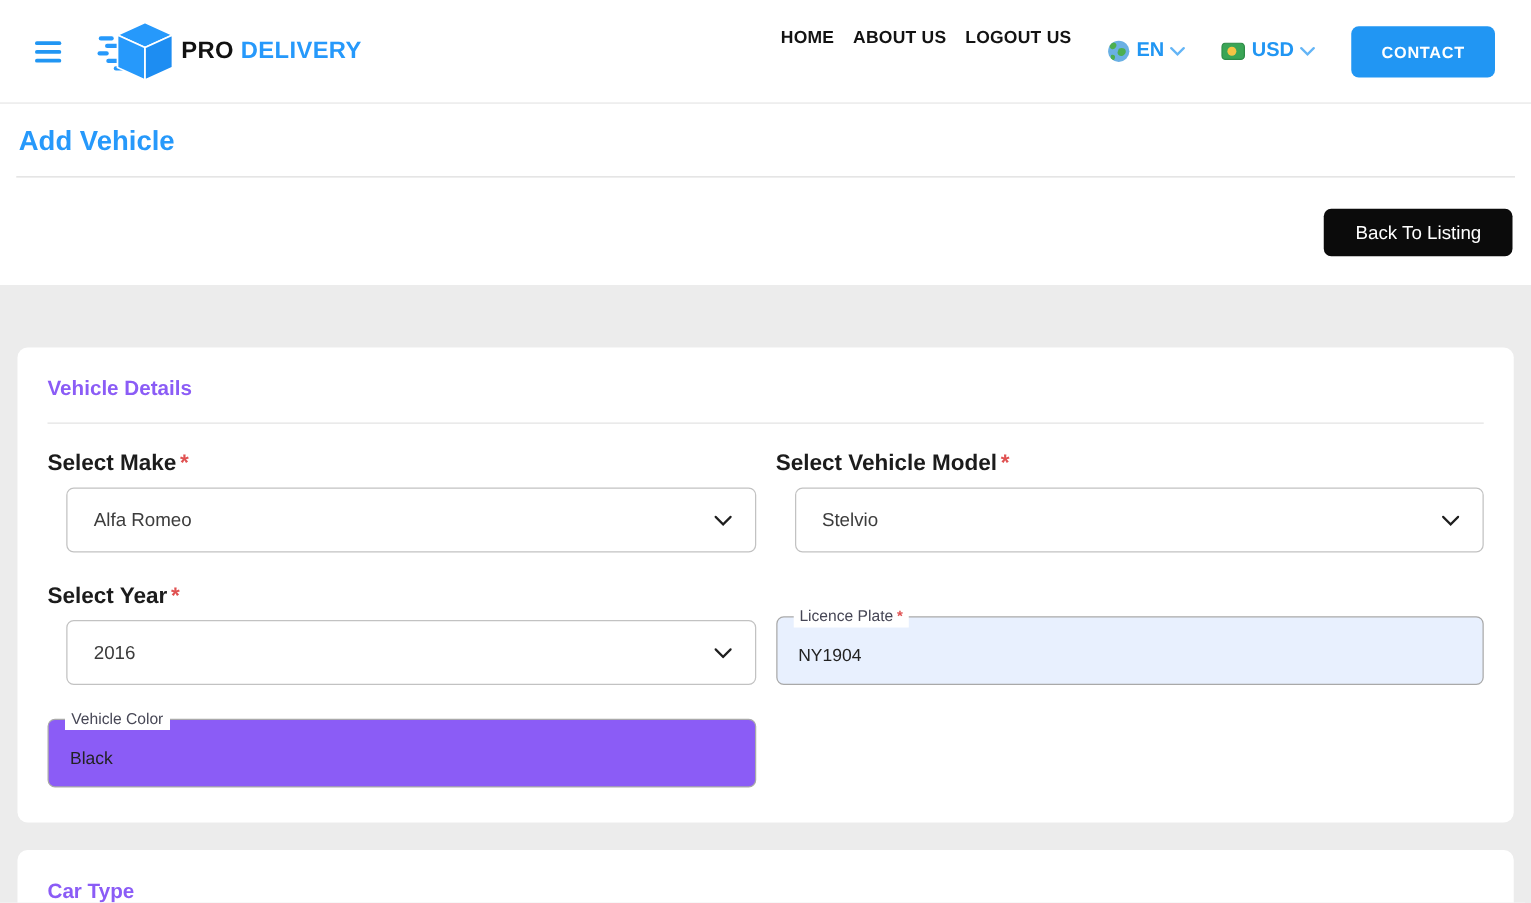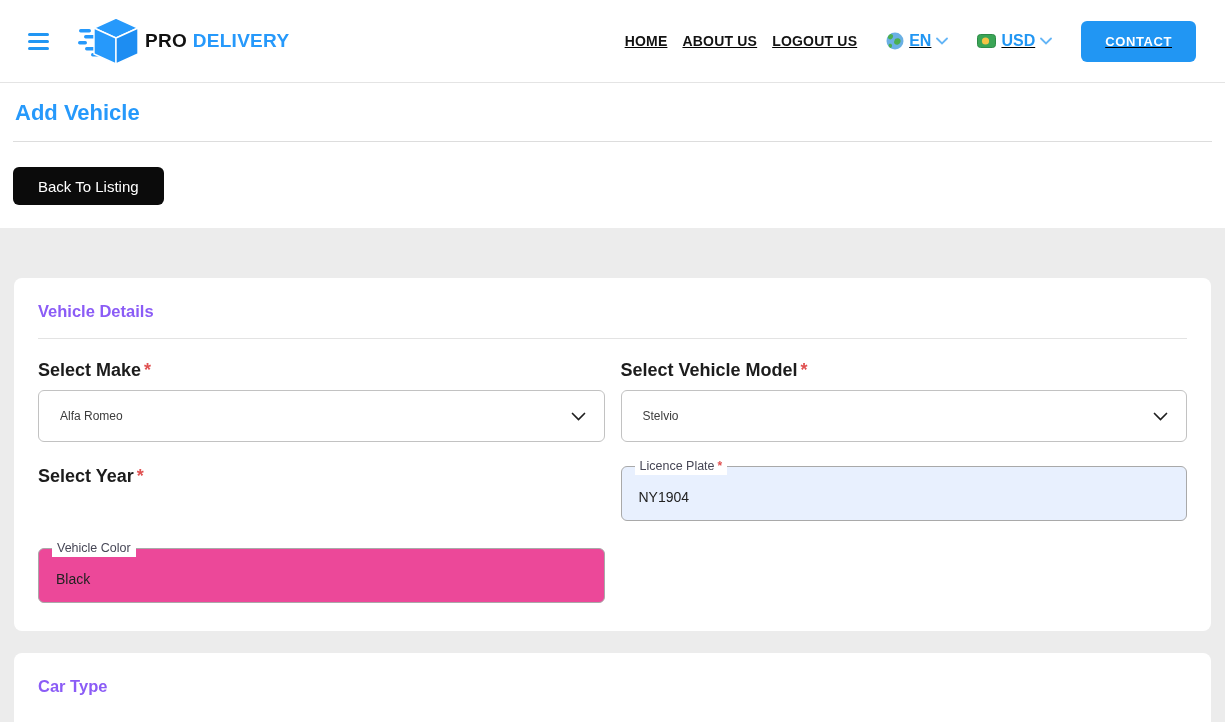--- a/index.html
+++ b/index.html
@@ -28,21 +28,21 @@
   .hamburger span {
     display: block; height: 3px; width: 100%;
     background: var(--primary-blue, #2196f3);
     border-radius: 2px;
   }
   .logo { display: flex; align-items: center; gap: 6px; cursor: pointer; }
   .logo-text { font-size: 19px; font-weight: 800; letter-spacing: .3px; white-space: nowrap; }
   .logo-text .pro { color: #111; }
   .logo-text .delivery { color: var(--logo-blue, #2699fb); }
 
-  .nav { margin-left: auto; display: flex; align-items: center; gap: 15px; text-decoration: underline; }
+  .nav { margin-left: auto; display: flex; gap: 15px; }
   .nav-link {
     font-size: 14px; font-weight: 700; color: #131313;
     text-decoration: none; letter-spacing: .2px; cursor: pointer;
   }
   .pill-select {
     display: flex; align-items: center; gap: 5px;
     margin-left: 14px;
     color: var(--primary-blue, #2196f3);
     font-size: 16px; font-weight: 700;
     cursor: pointer;
@@ -58,21 +58,21 @@
   }
 
   
   .title-band { background: #fff; height: 145px; padding: 17px 13px 12px 13px; }
   .page-title {
     color: var(--logo-blue, #2699fb);
     font-size: 22px; font-weight: 700;
     padding-left: 2px;
   }
   .title-divider { border: none; border-top: 1px solid #ddd; margin-top: 15px; }
-  .band-actions { display: flex; margin-top: 25px; padding-right: 2px; }
+  .band-actions { display: flex; justify-content: flex-end; margin-top: 25px; padding-right: 2px; }
   .back-btn {
     background: var(--button-black, #0b0b0b);
     color: #fff; border: none; border-radius: 6px;
     height: 38px; padding: 0 25px;
     font-size: 15px; font-family: inherit; font-weight: 500;
     cursor: pointer;
   }
 
   
   .content { padding: 50px 14px 0 14px; }
@@ -98,30 +98,31 @@
     margin-bottom: 9px;
   }
   .req { color: var(--required-red, #e05252); padding-left: 3px; font-weight: 700; }
 
   .select-box {
     height: 52px;
     border: 1px solid #c2c2c2; border-radius: 6px;
     background: #fff;
     display: flex; align-items: center; justify-content: space-between;
     padding: 0 18px 0 21px;
-    font-size: 12px; color: #3c3c3c;
-    cursor: pointer;
+    font-size: 15px; color: #3c3c3c;
+    cursor: pointer;
+    margin-left: 15px;
   }
   .select-box .chev { flex: none; }
 
   .outlined-field {
     position: relative;
     height: 55px;
     border: 1px solid #a9a9a9; border-radius: 6px;
-    background: #ec4899;
+    background: #8b5cf6;
   }
   .outlined-field.autofill { background: var(--autofill-blue, #e8f0fe); }
   .outlined-label {
     position: absolute; top: -9px; left: 13px;
     font-size: 12.5px; color: #474756;
     background: #fff; padding: 0 5px;
     line-height: 17px;
     white-space: nowrap;
   }
   .outlined-label .req { font-size: 12px; }
@@ -255,20 +256,28 @@
                 <path d="M1.5 1.5 L7.5 7.5 L13.5 1.5" fill="none" stroke="#1f1f1f" stroke-width="1.7" stroke-linecap="round"></path>
               </svg>
           </span>
         </div>
       </div>
 
       <div class="cell row-gap2">
         <label class="field-label">
           <span>Select Year</span><span class="req">*</span>
         </label>
+        <div class="select-box">
+          <span>2016</span>
+          <span class="chev">
+            <svg width="15" height="9" viewBox="0 0 15 9">
+                <path d="M1.5 1.5 L7.5 7.5 L13.5 1.5" fill="none" stroke="#1f1f1f" stroke-width="1.7" stroke-linecap="round"></path>
+              </svg>
+          </span>
+        </div>
       </div>
 
       <div class="cell row-gap2" style="justify-content: flex-end;">
         <div class="outlined-field autofill">
           <span class="outlined-label">
             <span>Licence Plate</span><span class="req">*</span>
           </span>
           <input type="text" value="NY1904" style="">
         </div>
       </div>

